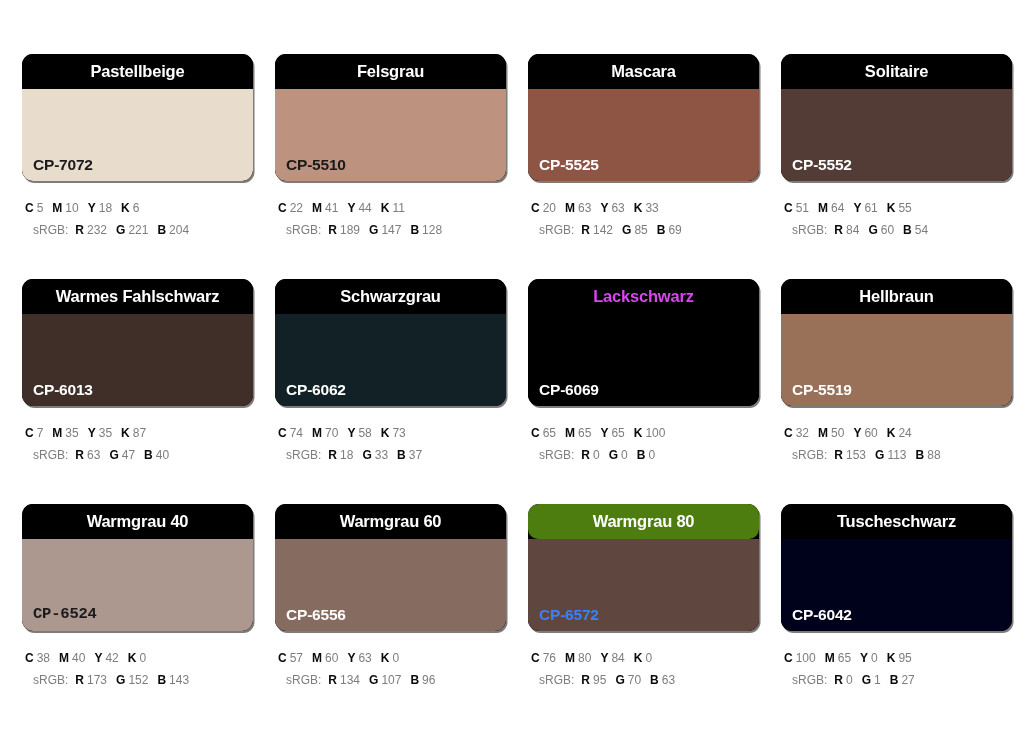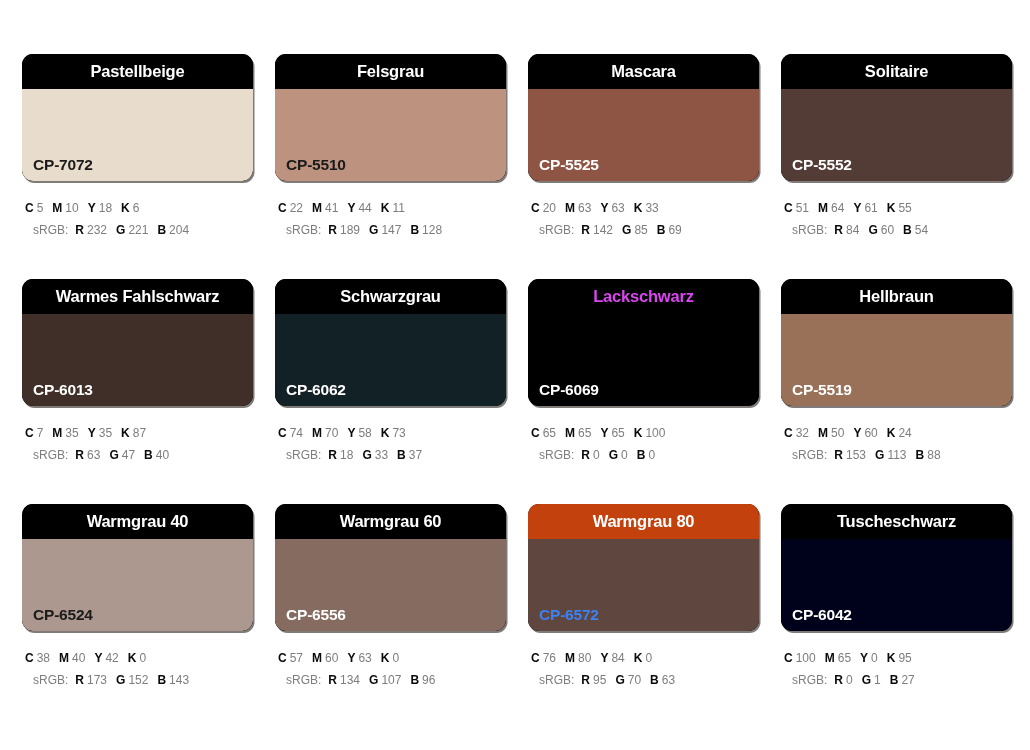--- a/index.html
+++ b/index.html
@@ -222,21 +222,21 @@
           <div class="value-line"><span class="chan"><b>C</b><span>32</span></span><span class="chan"><b>M</b><span>50</span></span><span class="chan"><b>Y</b><span>60</span></span><span class="chan"><b>K</b><span>24</span></span></div>
           <div class="value-line"><span class="srgb-prefix">sRGB:</span><span class="chan"><b>R</b><span>153</span></span><span class="chan"><b>G</b><span>113</span></span><span class="chan"><b>B</b><span>88</span></span></div>
         </div>
       </div>
       <div class="swatch-cell">
         <div class="swatch-card">
           <div class="card-header" style="background: rgb(0, 0, 0);">
             <span class="card-header-label" style="color: rgb(255, 255, 255);">Warmgrau 40</span>
           </div>
           <div class="card-swatch" style="background: rgb(173, 152, 143);"></div>
-          <div class="card-code" style="color: rgb(26, 26, 26);">CP-6524</div>
+          <div class="card-code" style="color: rgb(26, 26, 26); font-family: Liberation Mono, monospace;">CP-6524</div>
         </div>
         <div class="values">
           <div class="value-line"><span class="chan"><b>C</b><span>38</span></span><span class="chan"><b>M</b><span>40</span></span><span class="chan"><b>Y</b><span>42</span></span><span class="chan"><b>K</b><span>0</span></span></div>
           <div class="value-line"><span class="srgb-prefix">sRGB:</span><span class="chan"><b>R</b><span>173</span></span><span class="chan"><b>G</b><span>152</span></span><span class="chan"><b>B</b><span>143</span></span></div>
         </div>
       </div>
       <div class="swatch-cell">
         <div class="swatch-card">
           <div class="card-header" style="background: rgb(0, 0, 0);">
             <span class="card-header-label" style="color: rgb(255, 255, 255);">Warmgrau 60</span>
@@ -244,21 +244,21 @@
           <div class="card-swatch" style="background: rgb(134, 107, 96);"></div>
           <div class="card-code" style="color: rgb(255, 255, 255);">CP-6556</div>
         </div>
         <div class="values">
           <div class="value-line"><span class="chan"><b>C</b><span>57</span></span><span class="chan"><b>M</b><span>60</span></span><span class="chan"><b>Y</b><span>63</span></span><span class="chan"><b>K</b><span>0</span></span></div>
           <div class="value-line"><span class="srgb-prefix">sRGB:</span><span class="chan"><b>R</b><span>134</span></span><span class="chan"><b>G</b><span>107</span></span><span class="chan"><b>B</b><span>96</span></span></div>
         </div>
       </div>
       <div class="swatch-cell">
         <div class="swatch-card">
-          <div class="card-header" style="background: #c2410c;">
+          <div class="card-header" style="background: #4d7c0f; border-radius: 10px;">
             <span class="card-header-label" style="color: rgb(255, 255, 255);">Warmgrau 80</span>
           </div>
           <div class="card-swatch" style="background: rgb(95, 70, 63);"></div>
           <div class="card-code" style="color: #3b82f6;">CP-6572</div>
         </div>
         <div class="values">
           <div class="value-line"><span class="chan"><b>C</b><span>76</span></span><span class="chan"><b>M</b><span>80</span></span><span class="chan"><b>Y</b><span>84</span></span><span class="chan"><b>K</b><span>0</span></span></div>
           <div class="value-line"><span class="srgb-prefix">sRGB:</span><span class="chan"><b>R</b><span>95</span></span><span class="chan"><b>G</b><span>70</span></span><span class="chan"><b>B</b><span>63</span></span></div>
         </div>
       </div>

